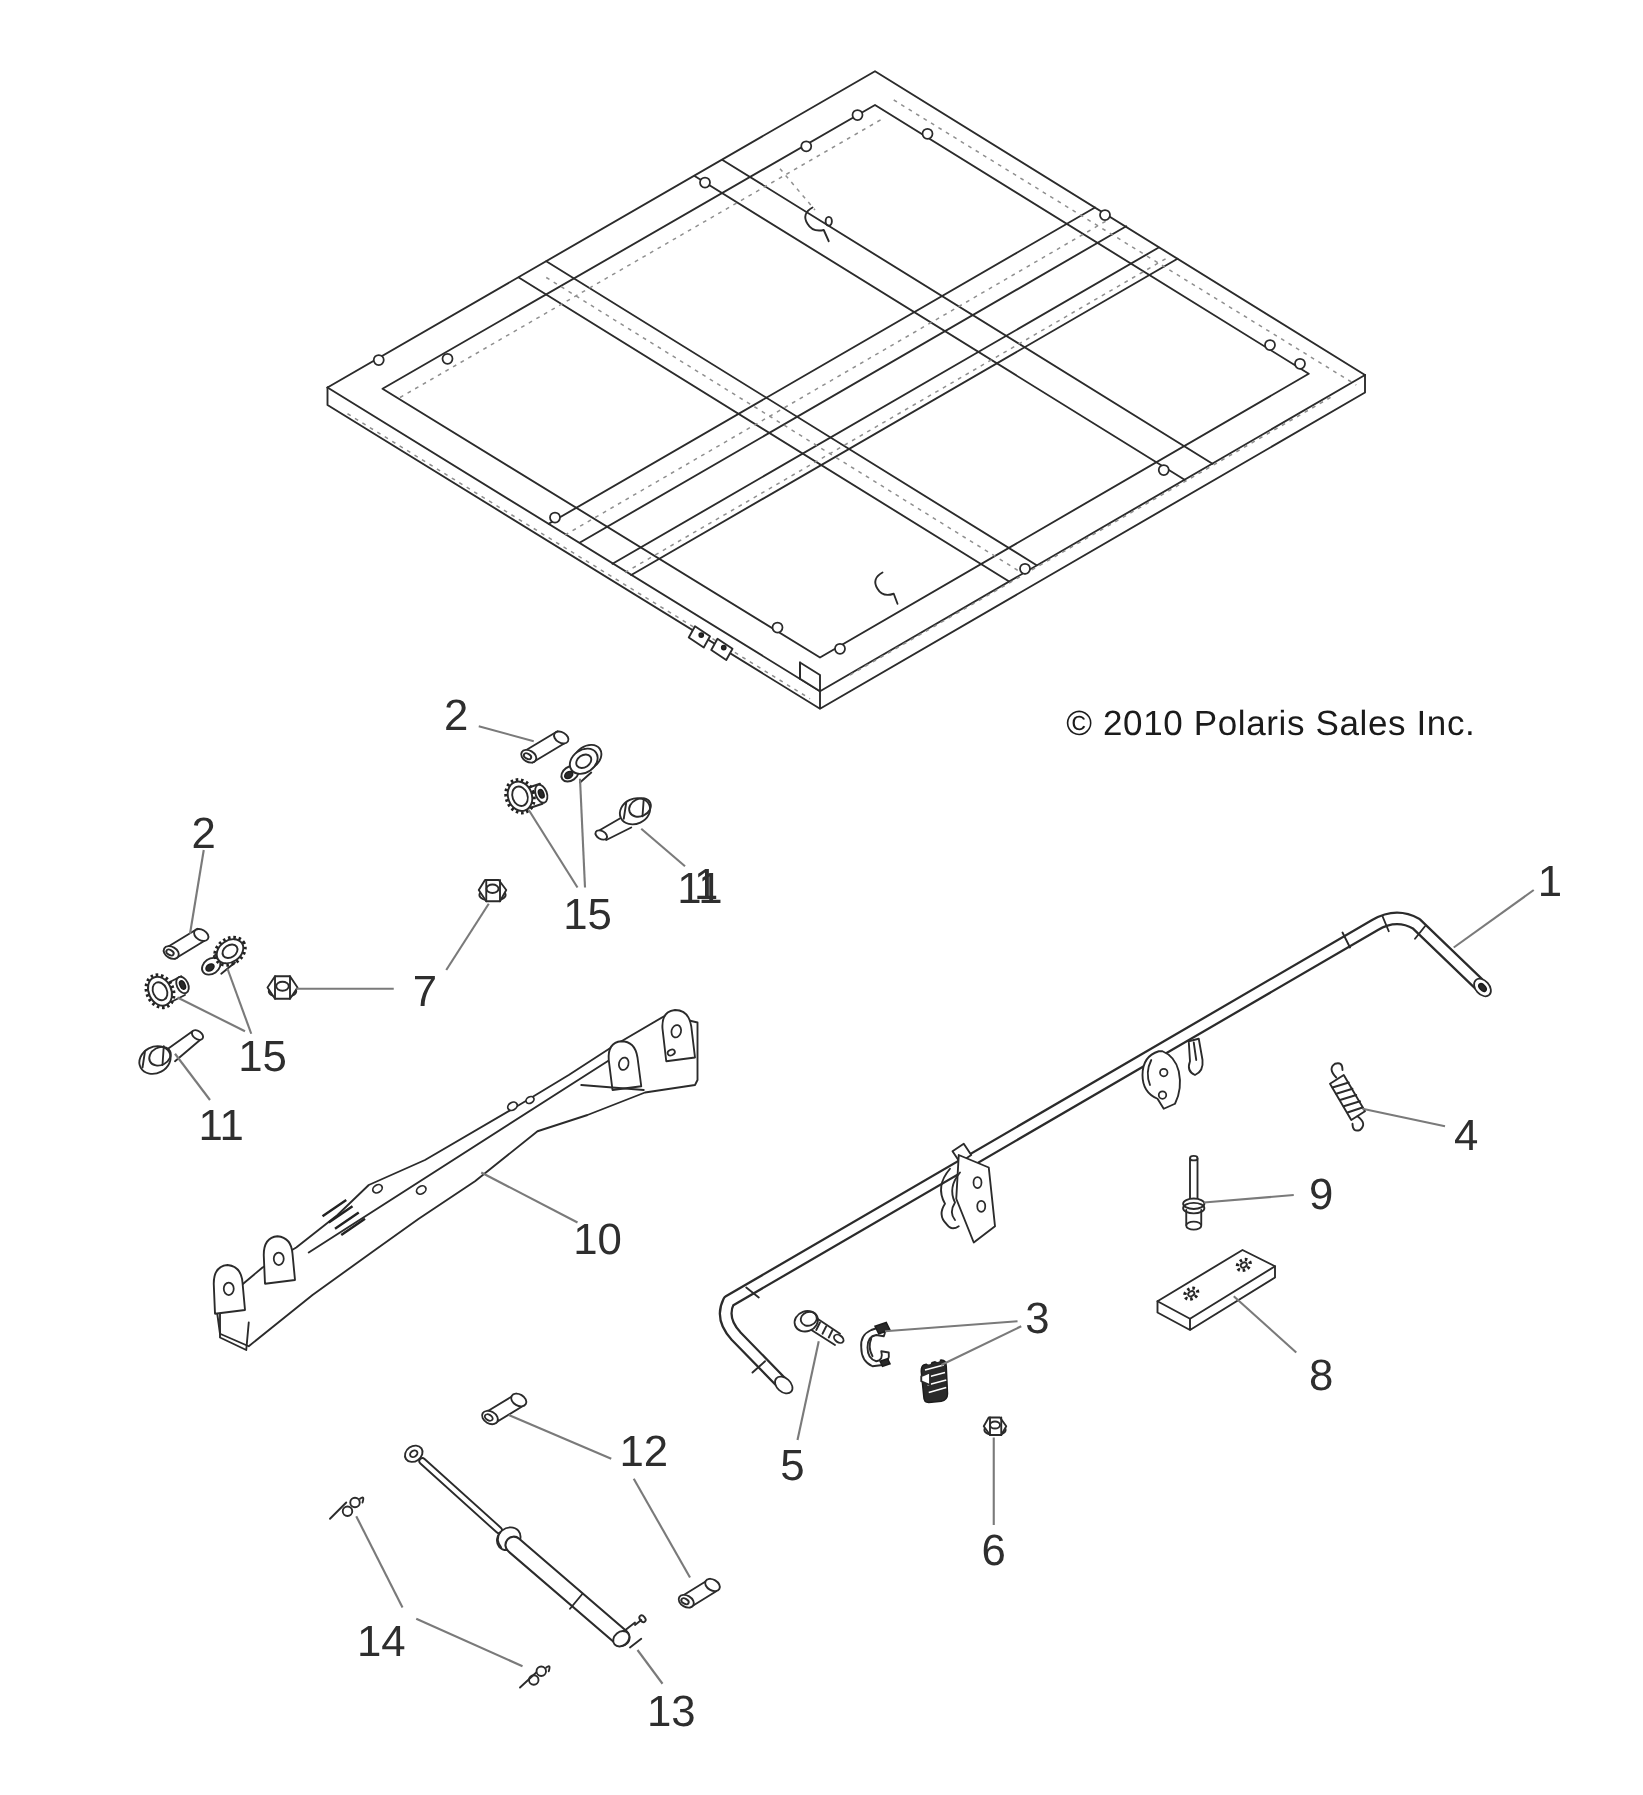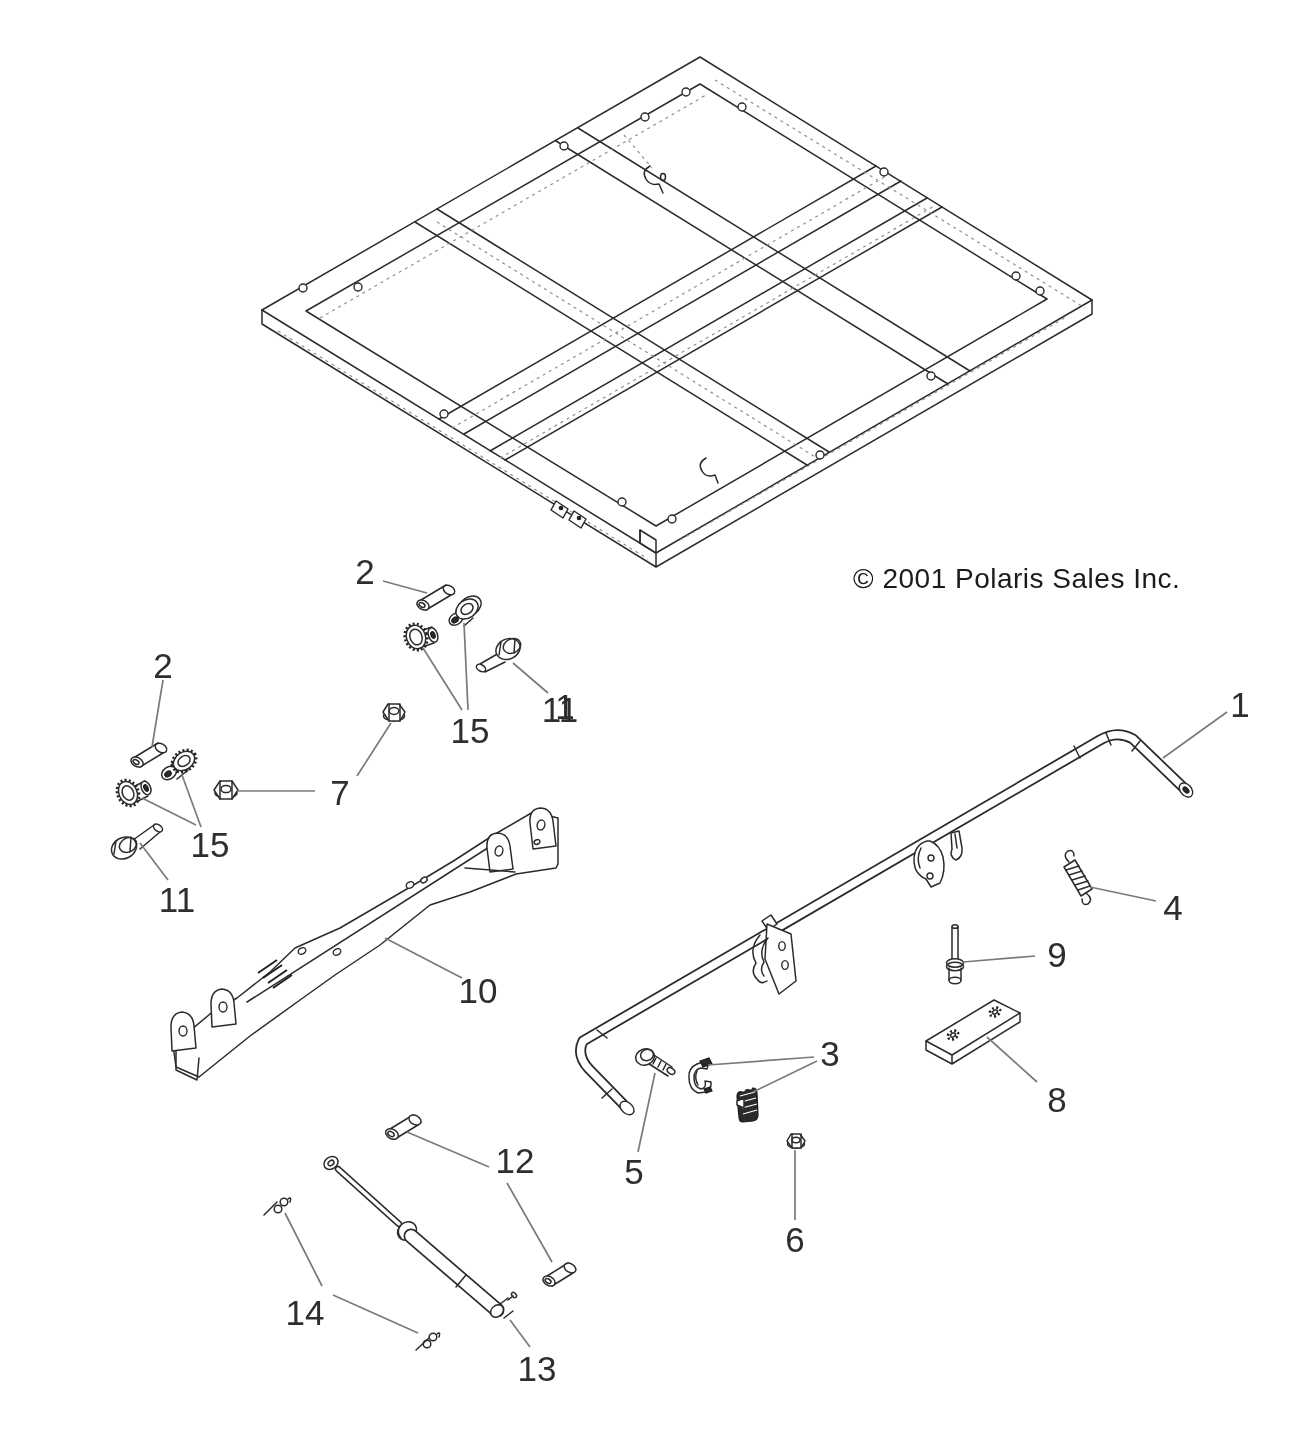--- a/index.html
+++ b/index.html
@@ -325,14 +325,14 @@
         <text x="305" y="1325">14</text>
         <line x1="462" y1="710" x2="423" y2="648"></line>
         <line x1="468" y1="710" x2="464" y2="623"></line>
         <text x="470" y="743">15</text>
         <line x1="201" y1="827" x2="182" y2="775"></line>
         <line x1="196" y1="825" x2="142" y2="798"></line>
         <text x="210" y="857">15</text>
       </g>
   </svg>
 
-  <div class="copyright">© 2001 Polaris Sales Inc.</div>
+  <div class="copyright">© 2010 Polaris Sales Inc.</div>
 </div>
 
 </body></html>

